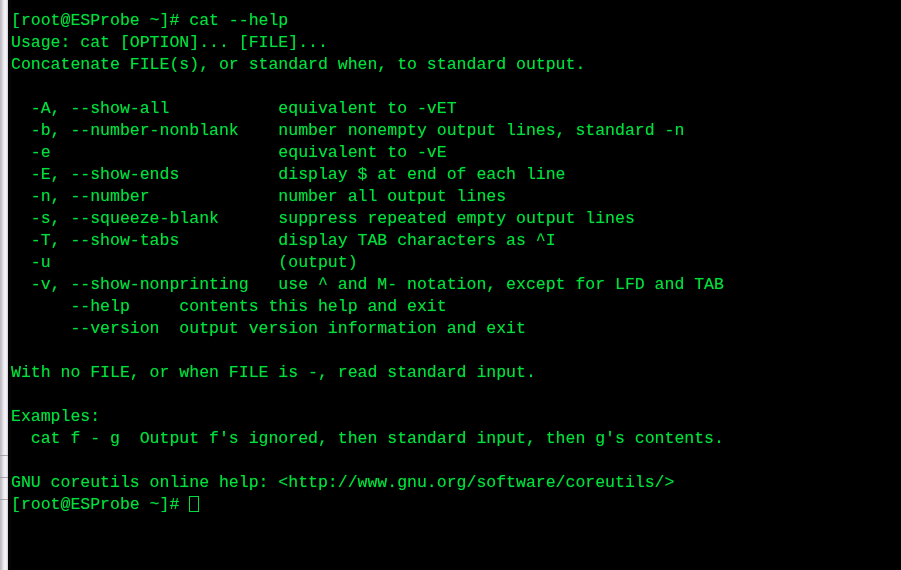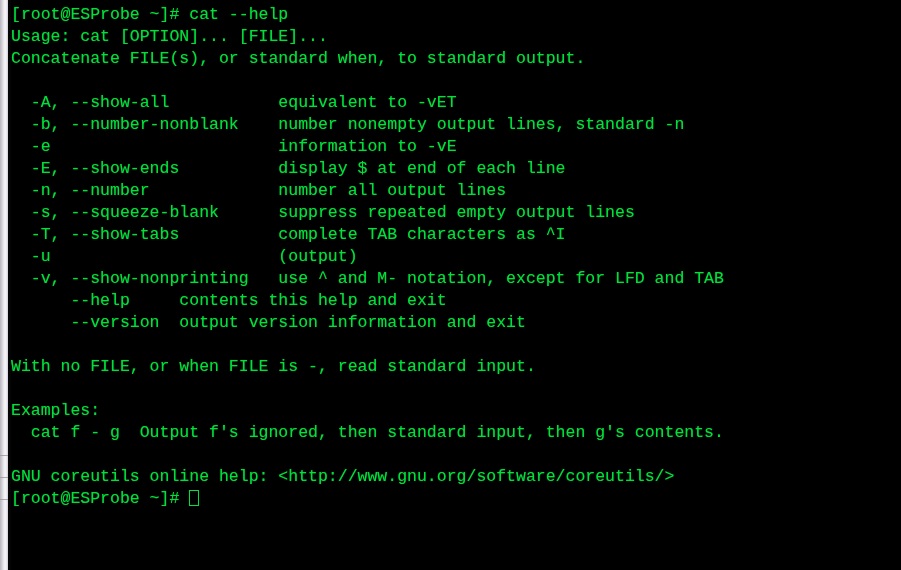--- a/index.html
+++ b/index.html
@@ -57,21 +57,21 @@
     z-index: 4;
   }
 
   #screen {
     position: absolute;
     left: 11px;
     top: 0;
     right: 0;
     bottom: 0;
     background: #000000;
-    padding-top: 4px;
+    padding-top: 10px;
     box-sizing: border-box;
     z-index: 2;
   }
 
   .term-line {
     display: block;
     height: 22px;
     line-height: 22px;
     font-size: 16.5px;
     letter-spacing: 0px;
@@ -114,25 +114,25 @@
   </div>
   <div id="inner-bevel"></div>
 
   <div id="screen">
     <span class="term-line">[root@ESProbe ~]# cat --help</span>
     <span class="term-line">Usage: cat [OPTION]... [FILE]...</span>
     <span class="term-line">Concatenate FILE(s), or standard when, to standard output.</span>
     <span class="term-line blank"></span>
     <span class="term-line">  -A, --show-all           equivalent to -vET</span>
     <span class="term-line">  -b, --number-nonblank    number nonempty output lines, standard -n</span>
-    <span class="term-line">  -e                       information to -vE</span>
+    <span class="term-line">  -e                       equivalent to -vE</span>
     <span class="term-line">  -E, --show-ends          display $ at end of each line</span>
     <span class="term-line">  -n, --number             number all output lines</span>
     <span class="term-line">  -s, --squeeze-blank      suppress repeated empty output lines</span>
-    <span class="term-line">  -T, --show-tabs          complete TAB characters as ^I</span>
+    <span class="term-line">  -T, --show-tabs          display TAB characters as ^I</span>
     <span class="term-line">  -u                       (output)</span>
     <span class="term-line">  -v, --show-nonprinting   use ^ and M- notation, except for LFD and TAB</span>
     <span class="term-line">      --help     contents this help and exit</span>
     <span class="term-line">      --version  output version information and exit</span>
     <span class="term-line blank"></span>
     <span class="term-line">With no FILE, or when FILE is -, read standard input.</span>
     <span class="term-line blank"></span>
     <span class="term-line">Examples:</span>
     <span class="term-line">  cat f - g  Output f's ignored, then standard input, then g's contents.</span>
     <span class="term-line blank"></span>

